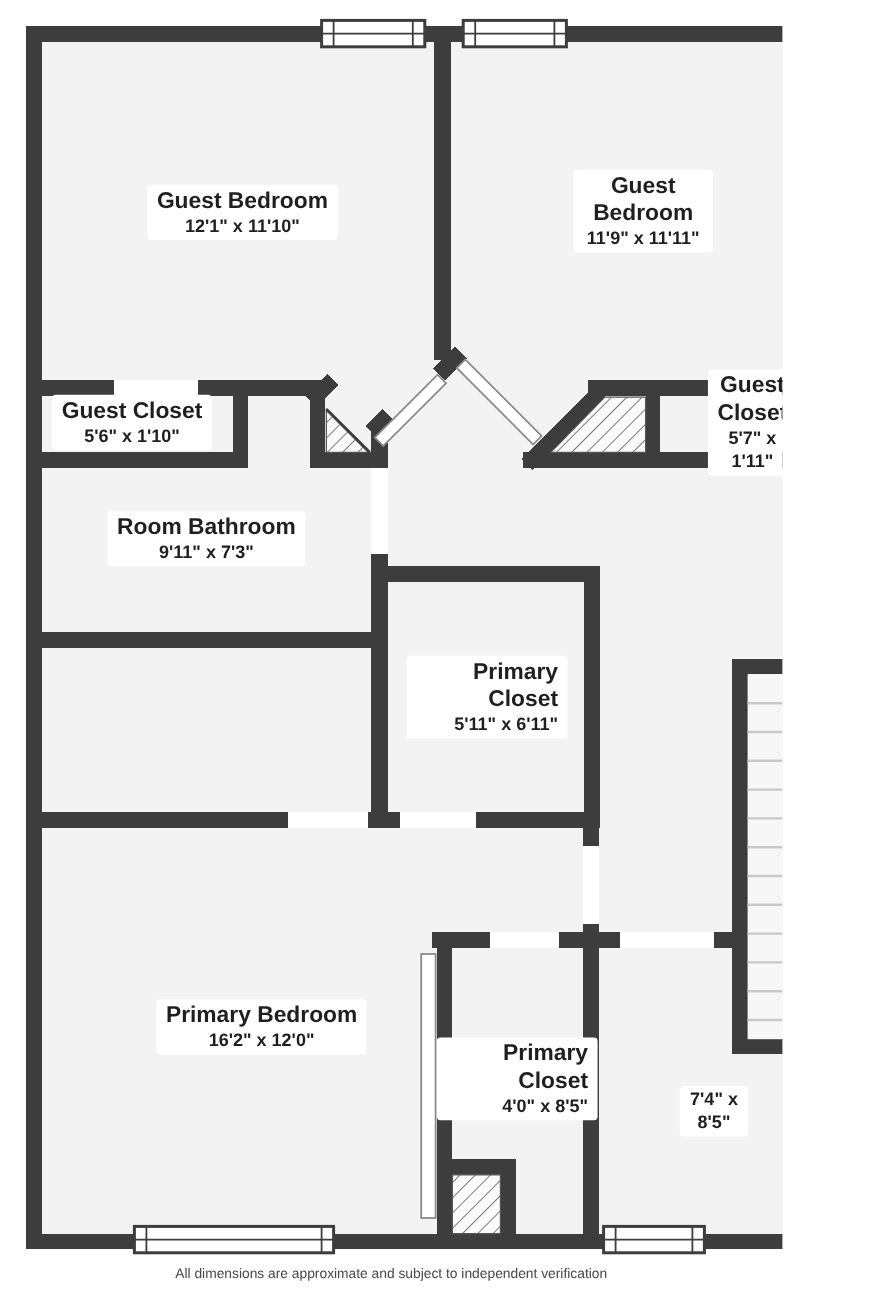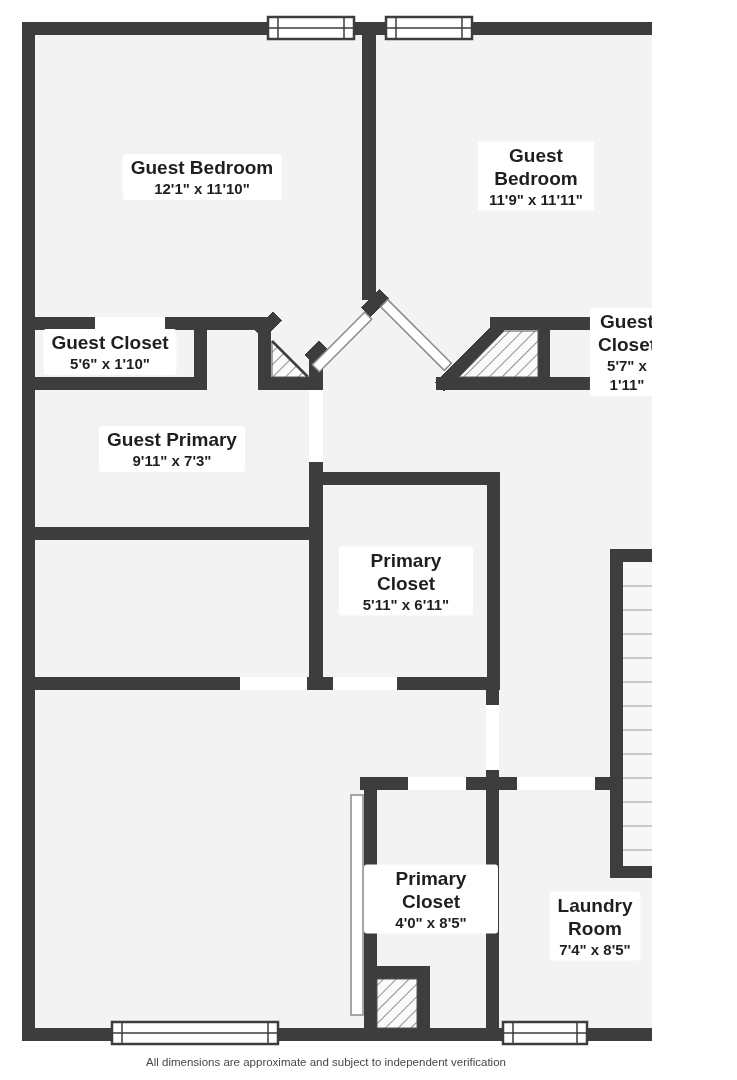--- a/index.html
+++ b/index.html
@@ -3,21 +3,21 @@
 <meta charset="utf-8">
 <style>
   html,body{margin:0;padding:0;background:#ffffff;}
   #stage{position:relative;width:652px;height:1080px;background:#ffffff;overflow:hidden;
          font-family:"Liberation Sans", sans-serif;}
   #plan-svg{position:absolute;left:0;top:0;}
   .room-label{position:absolute;transform:translate(-50%,-50%);text-align:center;
               background:#ffffff;border-radius:3px;padding:2px 8px;color:#1f1f1f;white-space:normal;}
   .rl-title{font-size:19px;font-weight:bold;line-height:23px;}
   .rl-dims{font-size:15px;font-weight:bold;line-height:19px;}
-  .narrow{max-width:118px;}
+  .narrow{max-width:118px;text-align:right;}
   .footer-note{position:absolute;left:50%;top:1062px;transform:translate(-50%,-50%);
                font-size:11.5px;color:#474747;white-space:nowrap;}
 </style>
 </head>
 <body>
 
 <div id="stage">
 
   <svg id="plan-svg" width="737" height="1080" viewBox="0 0 737 1080">
     <defs>
@@ -160,36 +160,39 @@
     <div class="rl-title">Guest Closet</div>
     <div class="rl-dims">5'6" x 1'10"</div>
   </div>
 
   <div class="room-label" style="left:627px;top:352px">
     <div class="rl-title">Guest Closet</div>
     <div class="rl-dims">5'7" x 1'11"</div>
   </div>
 
   <div class="room-label" style="left:172px;top:449px">
-    <div class="rl-title">Guest Primary</div>
+    <div class="rl-title">Room Bathroom</div>
     <div class="rl-dims">9'11" x 7'3"</div>
   </div>
 
 
   <div class="room-label narrow" style="left:406px;top:581px">
     <div class="rl-title">Primary Closet</div>
     <div class="rl-dims">5'11" x 6'11"</div>
   </div>
 
 
+  <div class="room-label" style="left:218px;top:856px">
+    <div class="rl-title">Primary Bedroom</div>
+    <div class="rl-dims">16'2" x 12'0"</div>
+  </div>
 
   <div class="room-label narrow" style="left:431px;top:899px">
     <div class="rl-title">Primary Closet</div>
     <div class="rl-dims">4'0" x 8'5"</div>
   </div>
 
   <div class="room-label" style="left:595px;top:926px">
-    <div class="rl-title">Laundry Room</div>
     <div class="rl-dims">7'4" x 8'5"</div>
   </div>
 
   <div class="footer-note">All dimensions are approximate and subject to independent verification</div>
 </div>
 
 </body></html>

